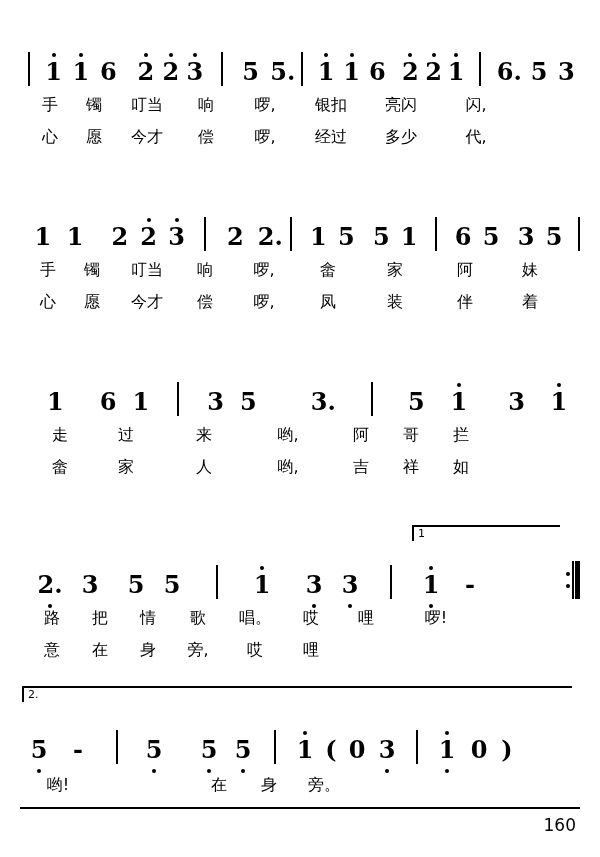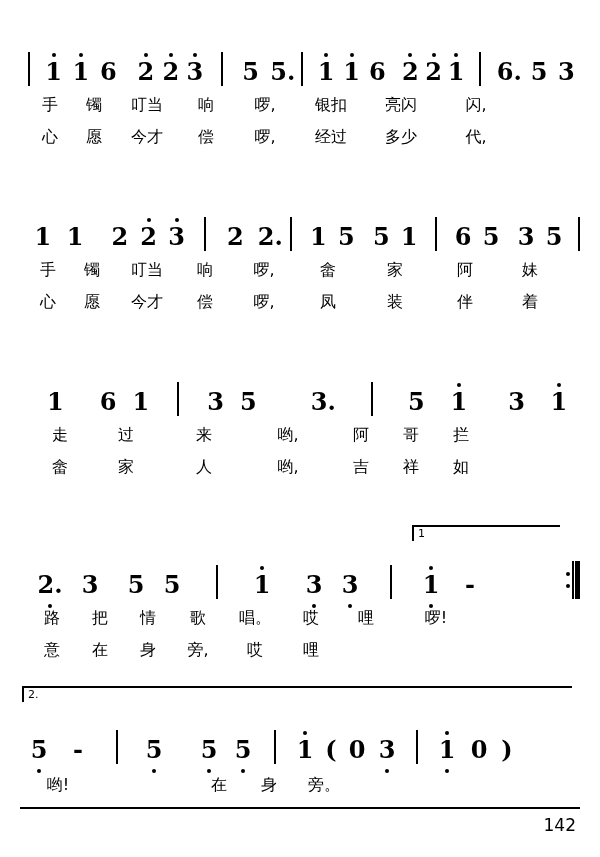--- a/index.html
+++ b/index.html
@@ -448,15 +448,15 @@
     <div class="lyric-row" style="top:86px;left:30px;">
       <div class="lcell" style="width:56px;">哟!</div>
       <div style="width:108px;"></div>
       <div class="lcell" style="width:50px;">在</div>
       <div class="lcell" style="width:50px;">身</div>
       <div class="lcell" style="width:60px;">旁。</div>
     </div>
   </div>
 
   <div class="bottom-rule"></div>
-  <div class="page-number">142</div>
+  <div class="page-number">160</div>
 
 </div>
 
 </body></html>

